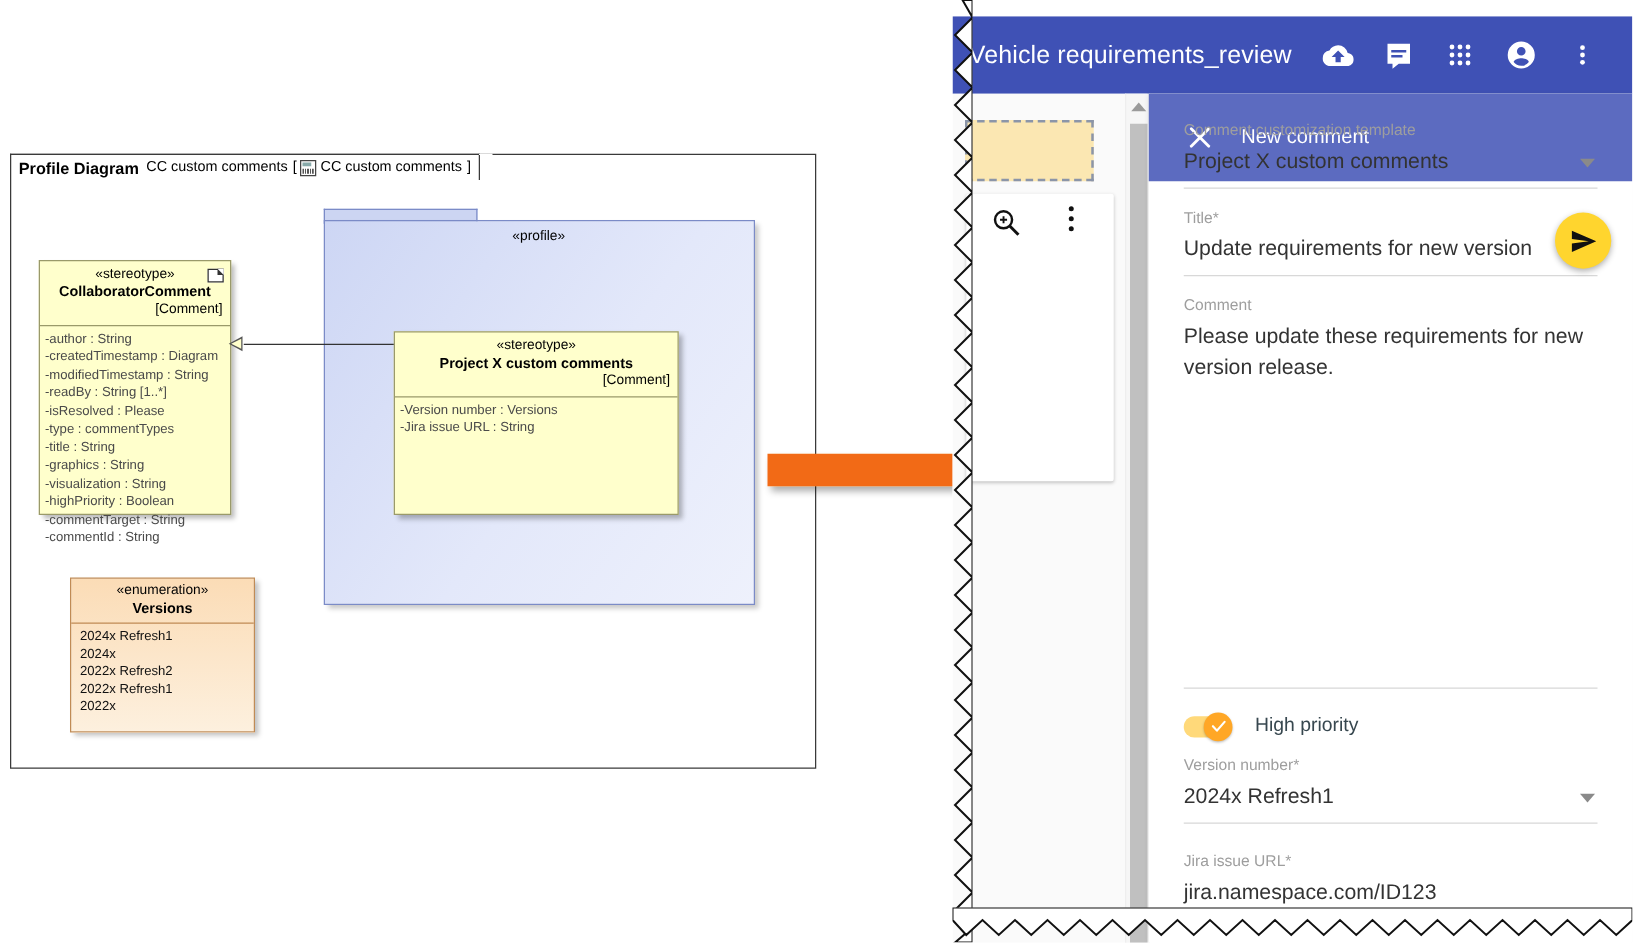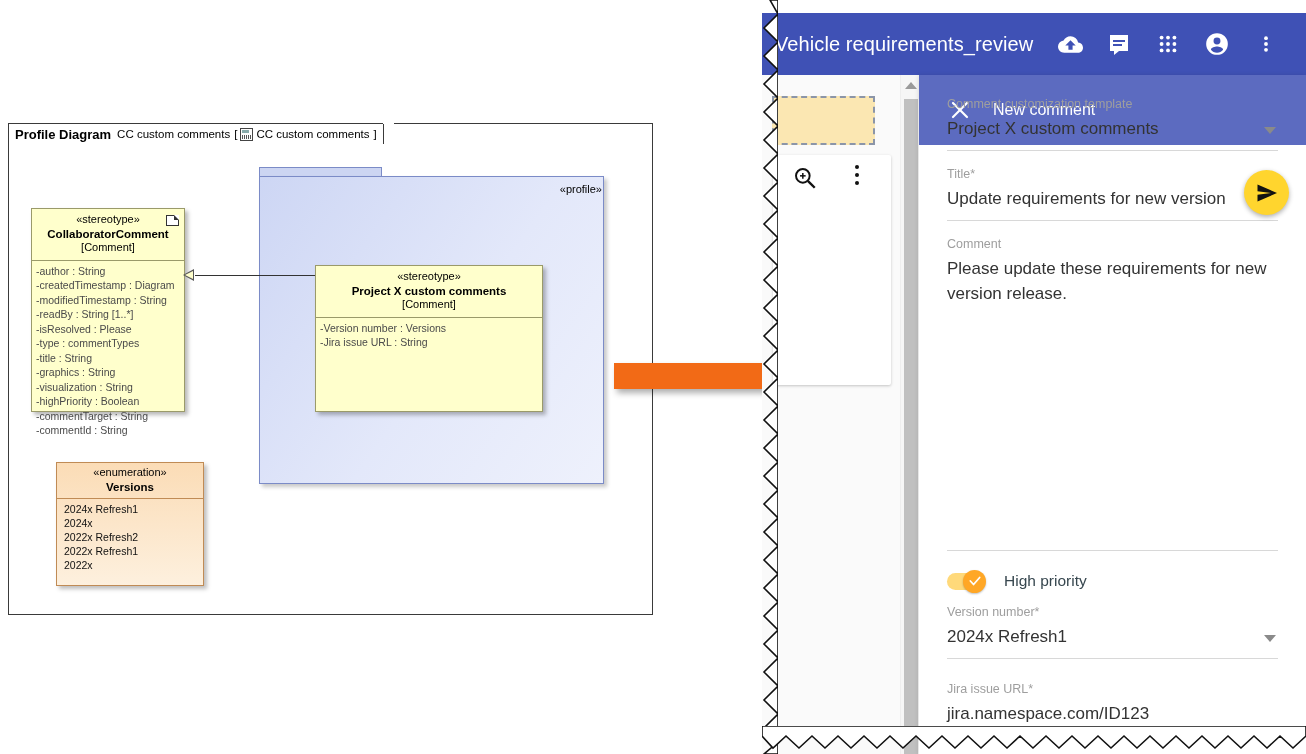--- a/index.html
+++ b/index.html
@@ -43,21 +43,21 @@
     content:"";position:absolute;left:1px;right:3px;top:1.5px;height:3px;background:#8aa;
   }
 
   
   .uml-class{position:absolute;box-sizing:border-box;
     border:1px solid #9a9a6a;background:#ffffcc;
     box-shadow:3px 3px 4px rgba(0,0,0,.28);}
   .uml-head{padding:4px 6px 5px;text-align:center;line-height:1.25;}
   .uml-stereo{font-size:11px;color:#000;}
   .uml-name{font-size:11.5px;font-weight:bold;color:#000;}
-  .uml-meta{font-size:11px;color:#000;}
+  .uml-meta{font-size:11px;color:#000;text-align:right;}
   .uml-sep{border-top:1px solid #9a9a6a;}
   .uml-attrs{padding:3px 2px 4px 4px;}
   .uml-attr{font-size:10.5px;color:#4a4a4a;line-height:1.38;white-space:nowrap;}
   .note-corner{
     position:absolute;right:5px;top:6px;width:13px;height:11px;
     border:1.3px solid #333;background:#fff;box-sizing:border-box;
   }
   .note-corner:after{
     content:"";position:absolute;right:-1px;top:-1px;border-width:0 5px 5px 0;
     border-style:solid;border-color:#fff #fff #333 #333;
@@ -72,21 +72,21 @@
     box-sizing:border-box;border:1px solid #7b8bc7;
     background:linear-gradient(125deg,#cdd6f4 0%,#e3e8fa 55%,#eef1fc 100%);
     box-shadow:3px 3px 4px rgba(0,0,0,.22);
   }
   #pkg-tab{
     position:absolute;left:259px;top:167px;width:123px;height:12px;
     box-sizing:border-box;border:1px solid #7b8bc7;border-bottom:none;
     background:#ccd5f2;
   }
   #pkg-label{
-    position:absolute;left:0;right:1px;top:6px;text-align:right;
+    position:absolute;left:0;right:1px;top:6px;text-align:center;
     font-size:11px;color:#000;
   }
 
   
   #enum-versions{
     position:absolute;left:56px;top:462px;width:148px;height:124px;
     box-sizing:border-box;border:1px solid #c08b55;
     background:linear-gradient(to bottom,#fbdcb6,#fdf0de);
     box-shadow:3px 3px 4px rgba(0,0,0,.25);
   }

